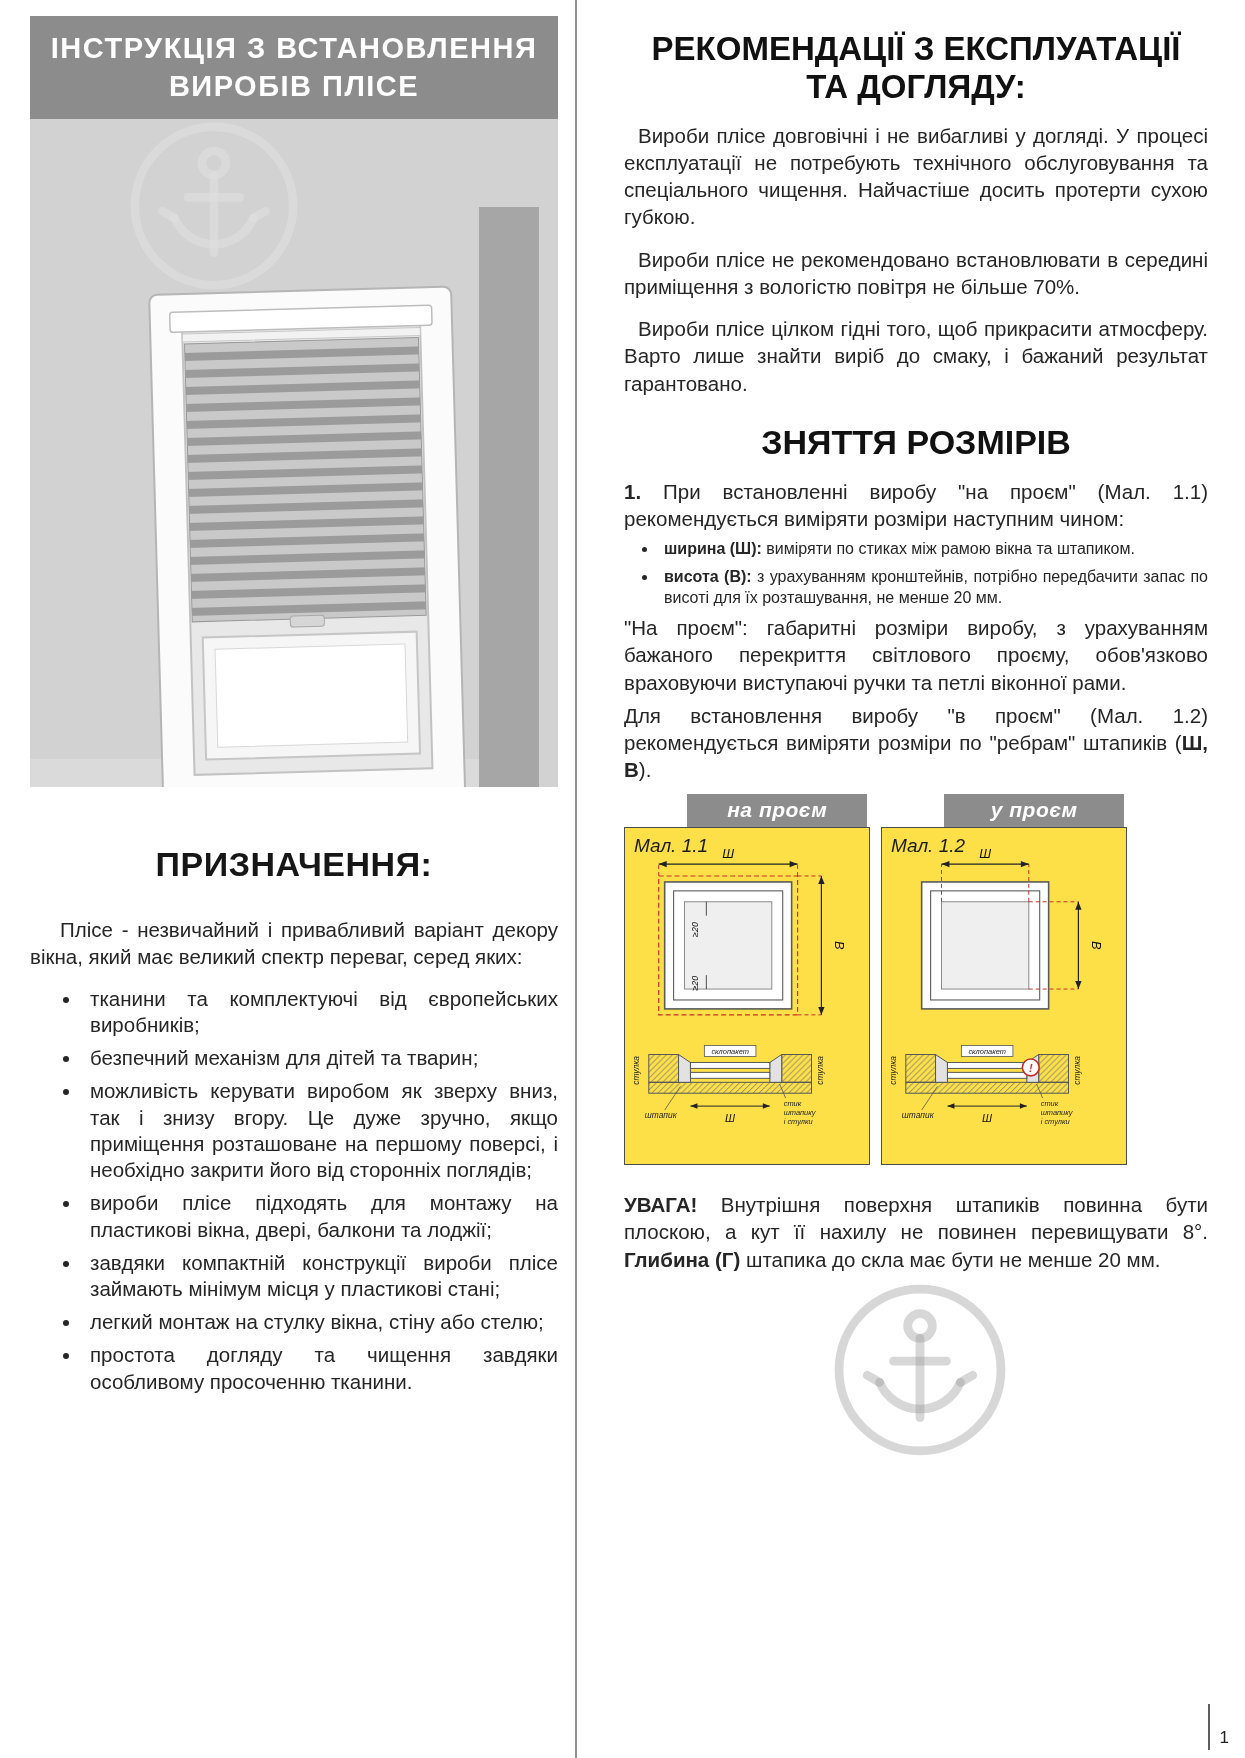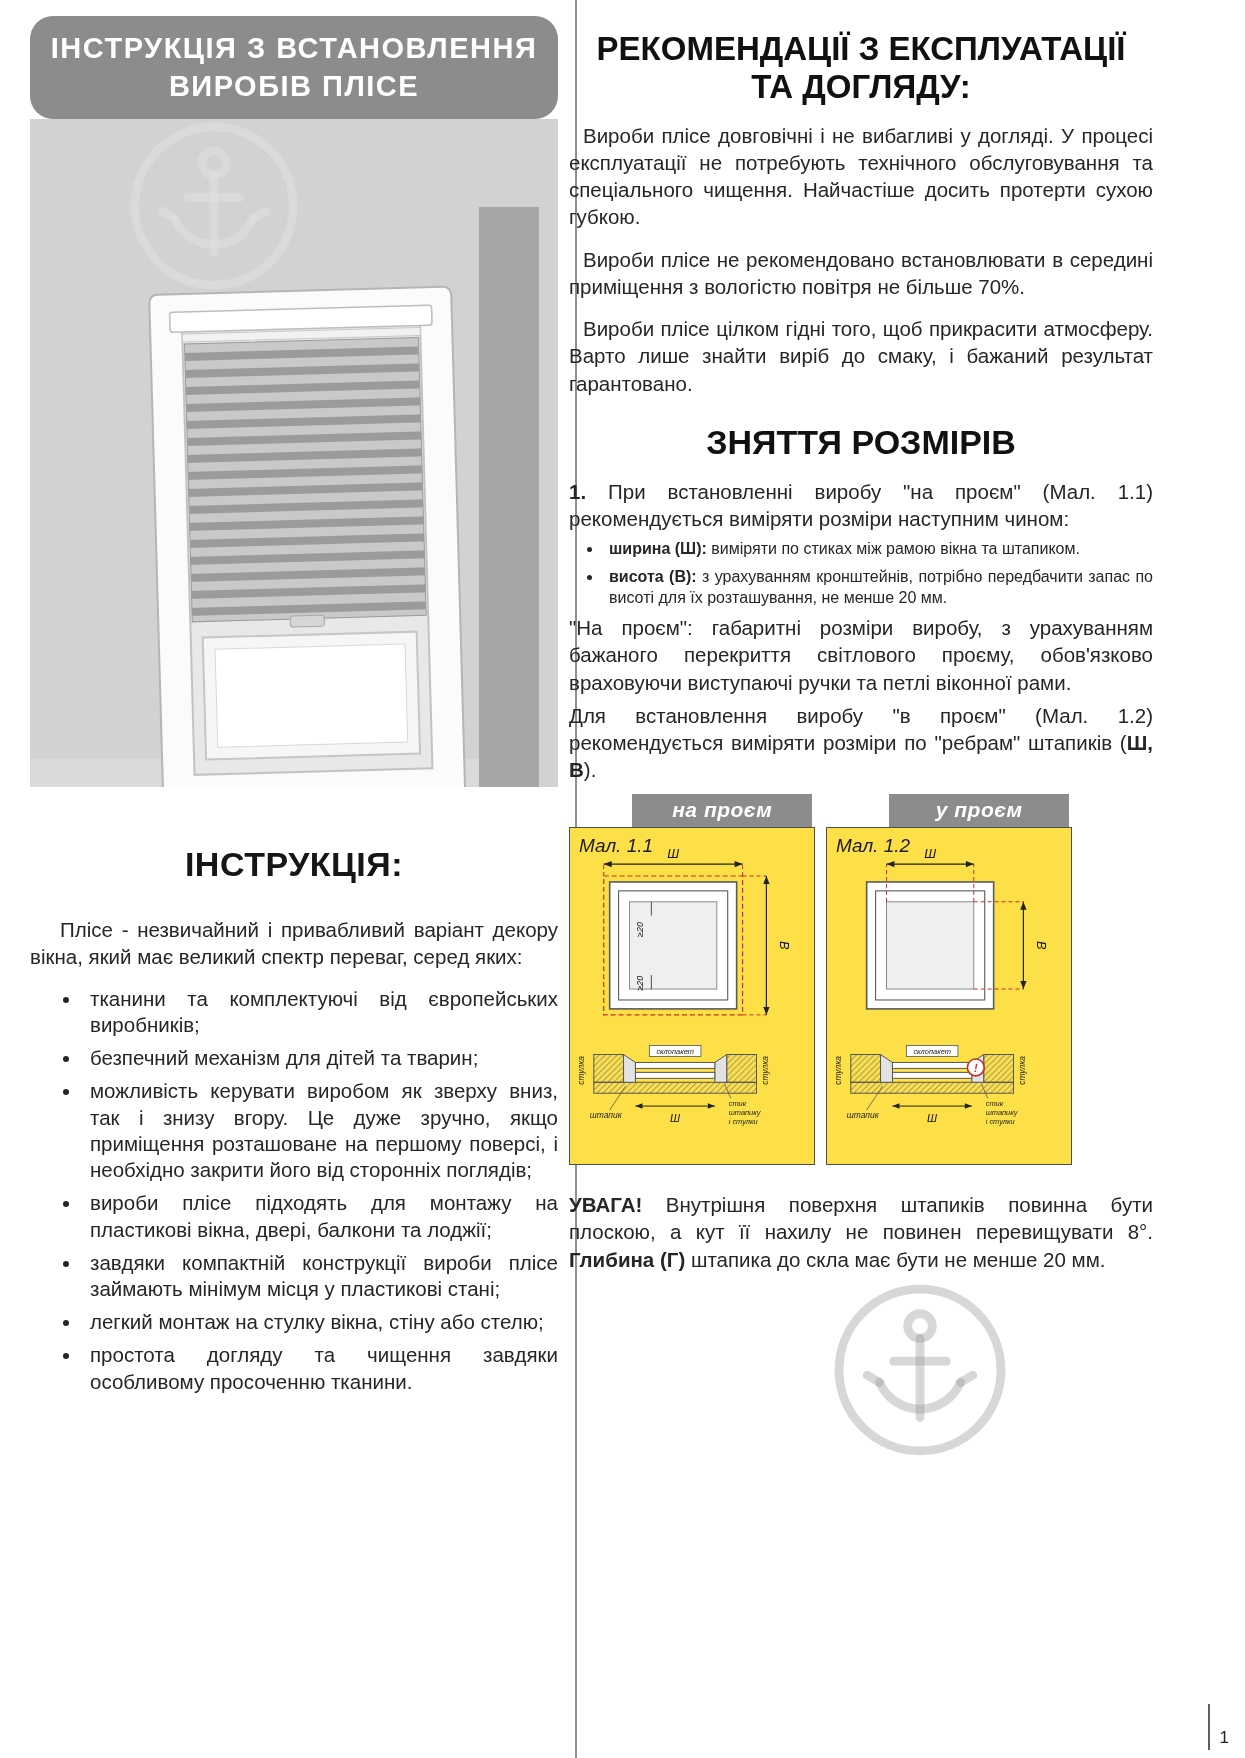--- a/index.html
+++ b/index.html
@@ -9,37 +9,36 @@
     font-family:"Liberation Sans", sans-serif; color:#262626;
   }
   .divider-v { position:absolute; left:575px; top:0; width:2px; height:1758px; background:#8f8f8f; }
 
   
   .col-left { position:absolute; left:30px; top:16px; width:528px; }
   .banner {
     background:#8c8c8c; color:#ffffff; text-align:center;
     font-weight:bold; font-size:29px; letter-spacing:1.5px; line-height:1.32;
     padding:13px 4px;
-    border-radius:23px;
   }
   .illustration { position:relative; width:528px; height:668px; }
   .illustration svg { display:block; }
   .section-title {
     text-align:center; font-size:34px; font-weight:bold; letter-spacing:.5px;
     margin-top:58px; color:#161616;
   }
   .intro {
     font-size:20.5px; line-height:1.32; text-align:justify; text-indent:30px;
     margin-top:32px;
   }
   ul.benefits { margin-top:16px; padding-left:52px; font-size:20.5px; line-height:1.28; }
   ul.benefits li { padding-left:8px; margin-bottom:7px; text-align:justify; }
 
   
-  .col-right { position:absolute; left:569px; top:30px; width:584px; }
+  .col-right { position:absolute; left:624px; top:30px; width:584px; }
   .care-title { text-align:center; font-size:33px; font-weight:bold; line-height:1.16; color:#111; }
   .para { font-size:20.5px; line-height:1.33; text-align:justify; margin-top:15px; text-indent:14px; }
   .para.flush { text-indent:0; margin-top:6px; }
   .measure-title { text-align:center; font-size:34px; font-weight:bold; margin-top:26px; color:#111; }
   ul.measure { padding-left:34px; font-size:16px; line-height:1.33; margin-top:6px; }
   ul.measure li { padding-left:6px; margin-bottom:6px; text-align:justify; }
 
   .diagrams { display:flex; gap:11px; margin-top:10px;font-style:italic; }
   .panel { width:246px; }
   .panel-header {
@@ -93,21 +92,21 @@
         <rect x="158" y="212" width="238" height="8" fill="#f2f2f2" stroke="#c9c9c9" stroke-width="1"></rect>
         <rect x="160" y="222" width="234" height="278" fill="url(#pleats)" stroke="#9a9a9a" stroke-width="1"></rect>
         <rect x="258" y="497" width="34" height="11" rx="3" fill="#d6d6d6" stroke="#a9a9a9"></rect>
         <rect x="170" y="516" width="214" height="122" fill="#f6f6f6" stroke="#c6c6c6" stroke-width="2"></rect>
         <rect x="182" y="528" width="190" height="98" fill="#ffffff" stroke="#d8d8d8"></rect>
         <rect x="104" y="684" width="336" height="18" rx="2" fill="#f3f3f3" stroke="#bdbdbd"></rect>
       </g>
     </svg>
   </div>
 
-  <h2 class="section-title">ІНСТРУКЦІЯ:</h2>
+  <h2 class="section-title">ПРИЗНАЧЕННЯ:</h2>
 
   <p class="intro">Плісе - незвичайний і привабливий варіант декору вікна, який має великий спектр переваг, серед яких:</p>
 
   <ul class="benefits">
     <li><span>тканини та комплектуючі від європейських виробників;</span></li>
     <li><span>безпечний механізм для дітей та тварин;</span></li>
     <li><span>можливість керувати виробом як зверху вниз, так і знизу вгору. Це дуже зручно, якщо приміщення розташоване на першому поверсі, і необхідно закрити його від сторонніх поглядів;</span></li>
     <li><span>вироби плісе підходять для монтажу на пластикові вікна, двері, балкони та лоджії;</span></li>
     <li><span>завдяки компактній конструкції вироби плісе займають мінімум місця у пластикові стані;</span></li>
     <li><span>легкий монтаж на стулку вікна, стіну або стелю;</span></li>

